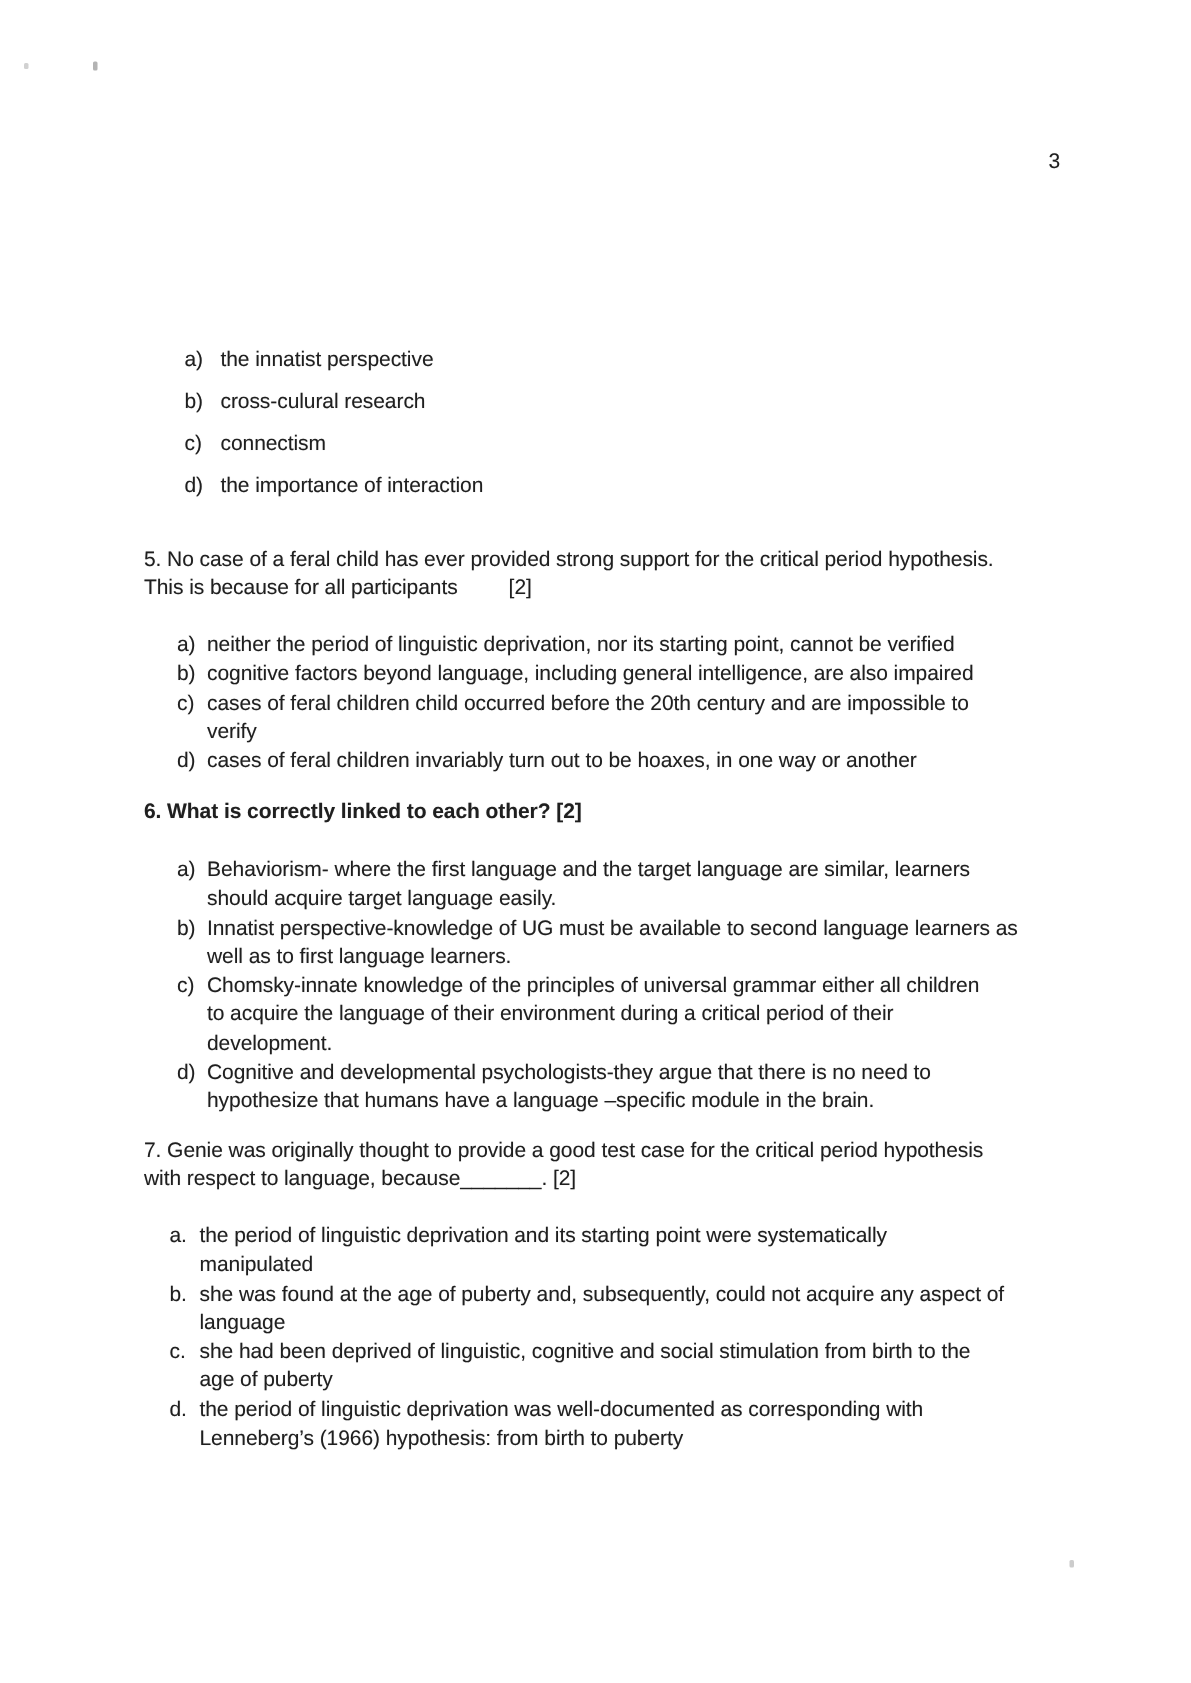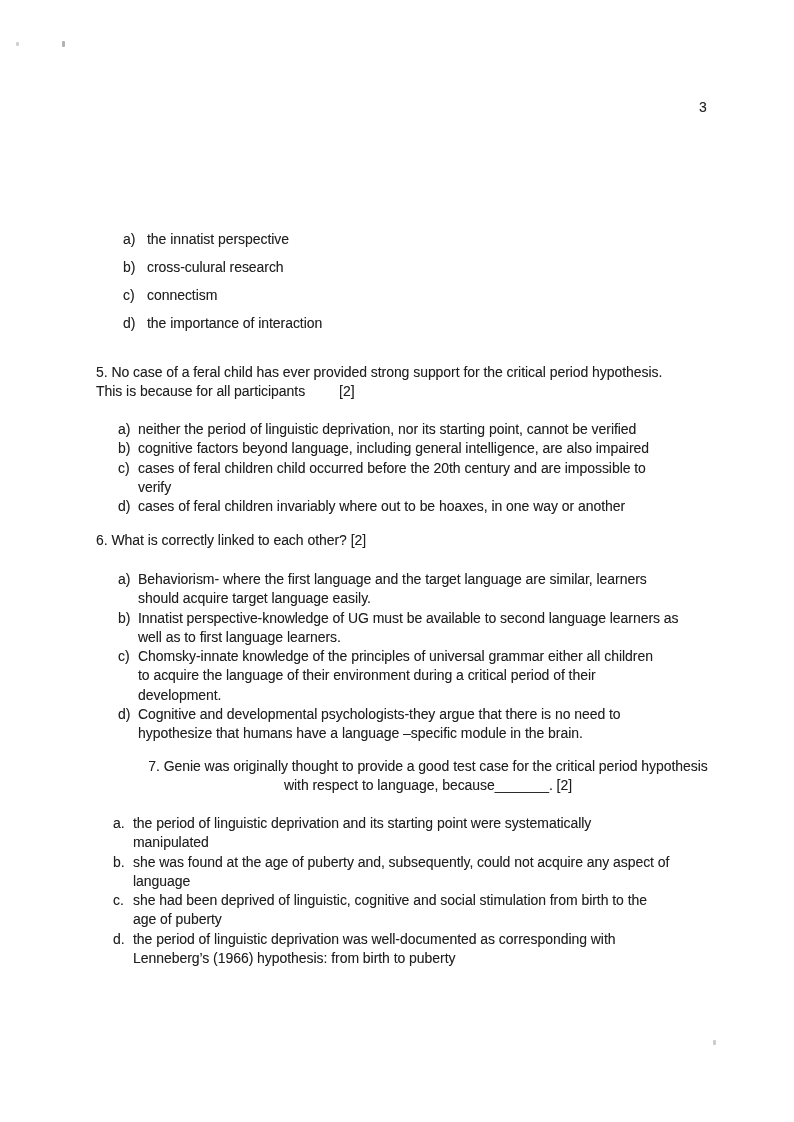--- a/index.html
+++ b/index.html
@@ -28,23 +28,23 @@
   .group1 { top: 230px; left: 123px; width: 560px; }
   .group1 .opt-row { margin-bottom: 8.7px; }
   .group1 .marker { flex: 0 0 24px; }
 
   .opt-row { display: flex; align-items: flex-start; }
   .marker { flex: 0 0 20px; line-height: 19.3px; }
   .opt-text { flex: 1 1 auto; }
 
   .q5-stem  { top: 363px; left: 96px; width: 664px; }
   .q5-opts  { top: 420px; left: 118px; width: 630px; }
-  .q6-stem  { top: 531px; left: 96px; width: 664px; }
+  .q6-stem  { top: 531px; left: 96px; width: 664px; font-weight: bold; }
   .q6-opts  { top: 570px; left: 118px; width: 630px; }
-  .q7-stem  { top: 757px; left: 96px; width: 664px; text-align: center; }
+  .q7-stem  { top: 757px; left: 96px; width: 664px; }
   .q7-opts  { top: 814px; left: 113px; width: 635px; }
 
   .marks-gap { margin-left: 34px; }
 
   .speck { position: absolute; background: #9a9a9a; border-radius: 1px; opacity: 0.75; }
   .speck-1 { left: 16px;  top: 42px;   width: 3px; height: 4px; opacity: 0.45; }
   .speck-2 { left: 62px;  top: 41px;   width: 3px; height: 6px; }
   .speck-3 { left: 713px; top: 1040px; width: 3px; height: 5px; opacity: 0.5; }
 </style>
 </head>
@@ -92,21 +92,21 @@
       <span class="marker">b)</span>
       <span class="opt-text txt">cognitive factors beyond language, including general intelligence, are also impaired</span>
     </div>
     <div class="opt-row">
       <span class="marker">c)</span>
       <span class="opt-text txt">cases of feral children child occurred before the 20th century and are impossible to
 verify</span>
     </div>
     <div class="opt-row">
       <span class="marker">d)</span>
-      <span class="opt-text txt">cases of feral children invariably where out to be hoaxes, in one way or another</span>
+      <span class="opt-text txt">cases of feral children invariably turn out to be hoaxes, in one way or another</span>
     </div>
   </div>
 
   <div class="abs q6-stem txt">6. What is correctly linked to each other? [2]</div>
 
   <div class="abs q6-opts">
     <div class="opt-row">
       <span class="marker">a)</span>
       <span class="opt-text txt">Behaviorism- where the first language and the target language are similar, learners
 should acquire target language easily.</span>

